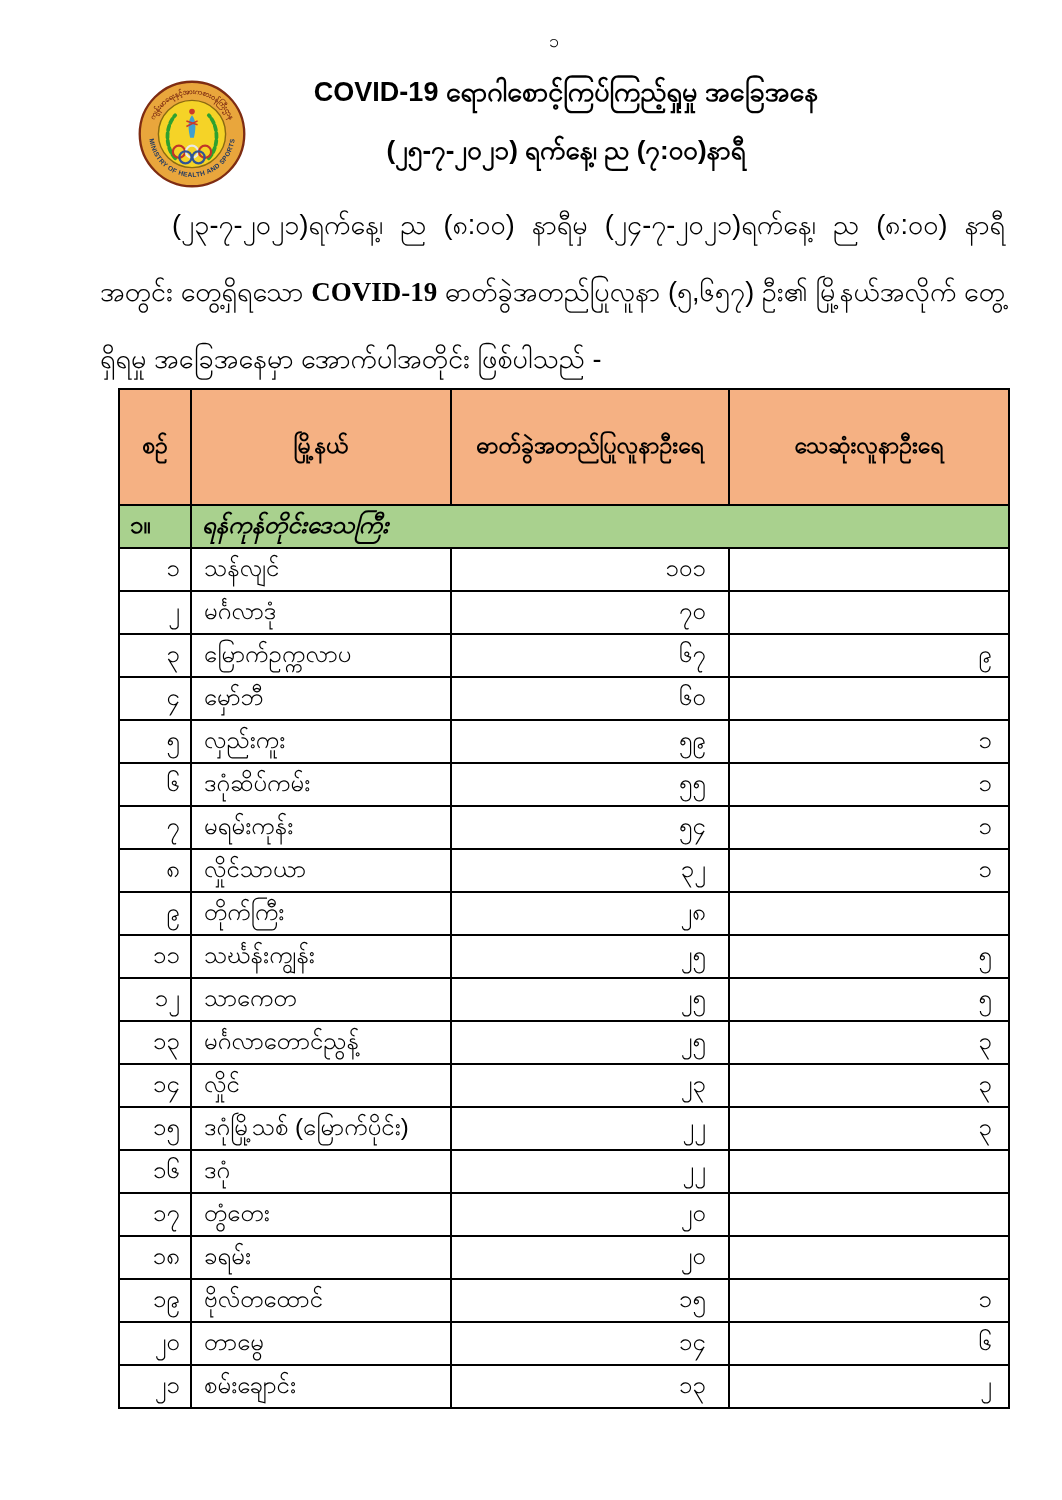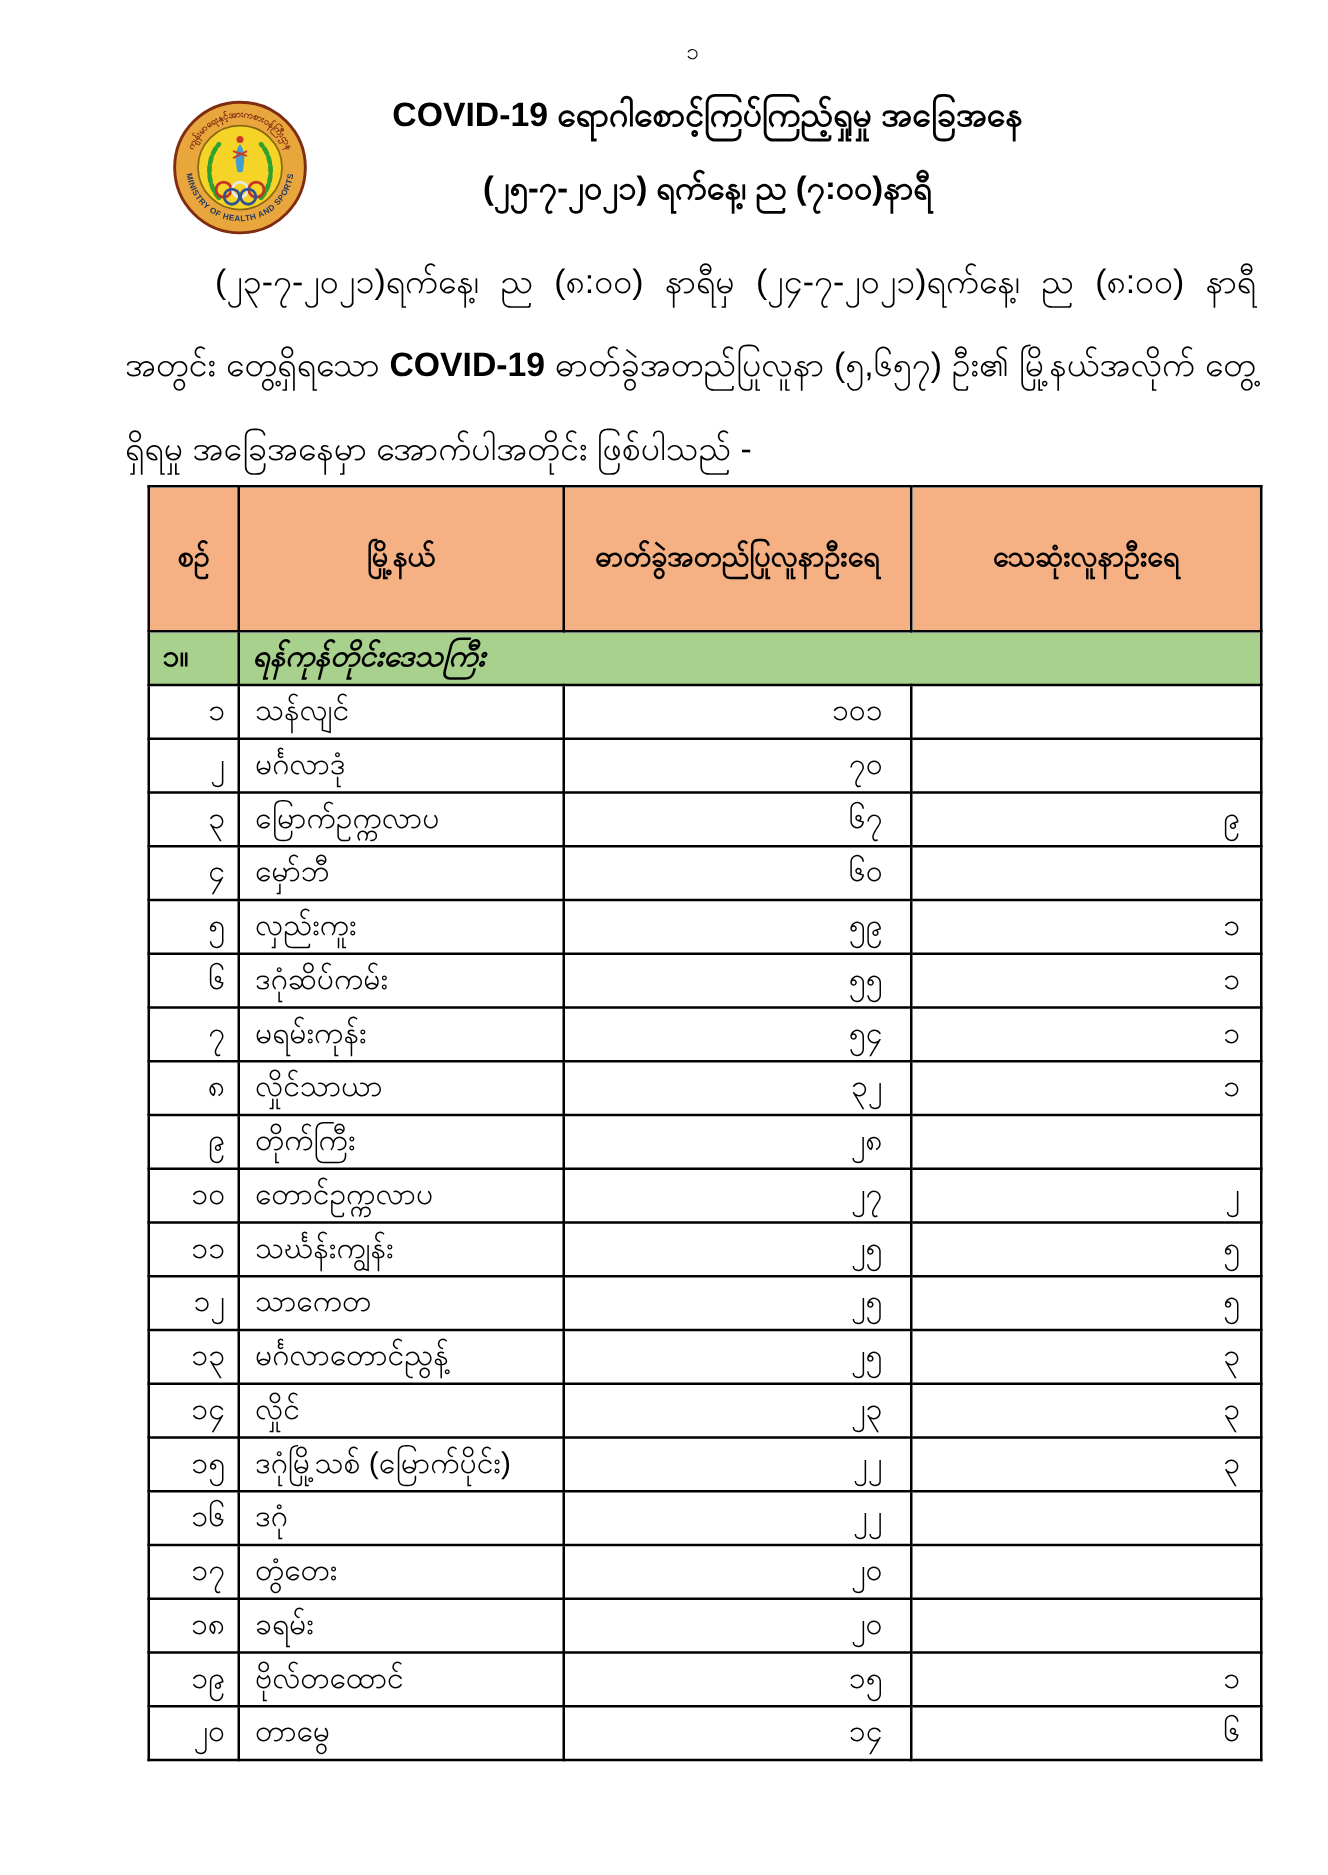--- a/index.html
+++ b/index.html
@@ -52,21 +52,21 @@
     position: absolute;
     top: 192px;
     left: 100px;
     width: 905px;
     margin: 0;
     font-size: 27px;
     line-height: 67px;
     text-align: justify;
     text-indent: 72px;
   }
-  .intro .b { font-weight: bold; }
+  .intro .b { font-weight: bold; font-family: Liberation Serif, serif; }
   .report-table {
     position: absolute;
     top: 388px;
     left: 118px;
     width: 890px;
     border-collapse: collapse;
     table-layout: fixed;
     font-size: 24px;
   }
   .report-table col.c1 { width: 72px; }
@@ -214,26 +214,20 @@
           <td class="col-cases">၃၂</td>
           <td class="col-deaths">၁</td>
         </tr>
         <tr>
           <td class="col-no">၉</td>
           <td class="col-township">တိုက်ကြီး</td>
           <td class="col-cases">၂၈</td>
           <td class="col-deaths"></td>
         </tr>
         <tr>
-          <td class="col-no">၁၀</td>
-          <td class="col-township">တောင်ဥက္ကလာပ</td>
-          <td class="col-cases">၂၇</td>
-          <td class="col-deaths">၂</td>
-        </tr>
-        <tr>
           <td class="col-no">၁၁</td>
           <td class="col-township">သင်္ဃန်းကျွန်း</td>
           <td class="col-cases">၂၅</td>
           <td class="col-deaths">၅</td>
         </tr>
         <tr>
           <td class="col-no">၁၂</td>
           <td class="col-township">သာကေတ</td>
           <td class="col-cases">၂၅</td>
           <td class="col-deaths">၅</td>
@@ -279,16 +273,22 @@
           <td class="col-township">ဗိုလ်တထောင်</td>
           <td class="col-cases">၁၅</td>
           <td class="col-deaths">၁</td>
         </tr>
         <tr>
           <td class="col-no">၂၀</td>
           <td class="col-township">တာမွေ</td>
           <td class="col-cases">၁၄</td>
           <td class="col-deaths">၆</td>
         </tr>
+        <tr>
+          <td class="col-no">၂၁</td>
+          <td class="col-township">စမ်းချောင်း</td>
+          <td class="col-cases">၁၃</td>
+          <td class="col-deaths">၂</td>
+        </tr>
       </tbody>
   </table>
 
 </div>
 
 </body></html>

